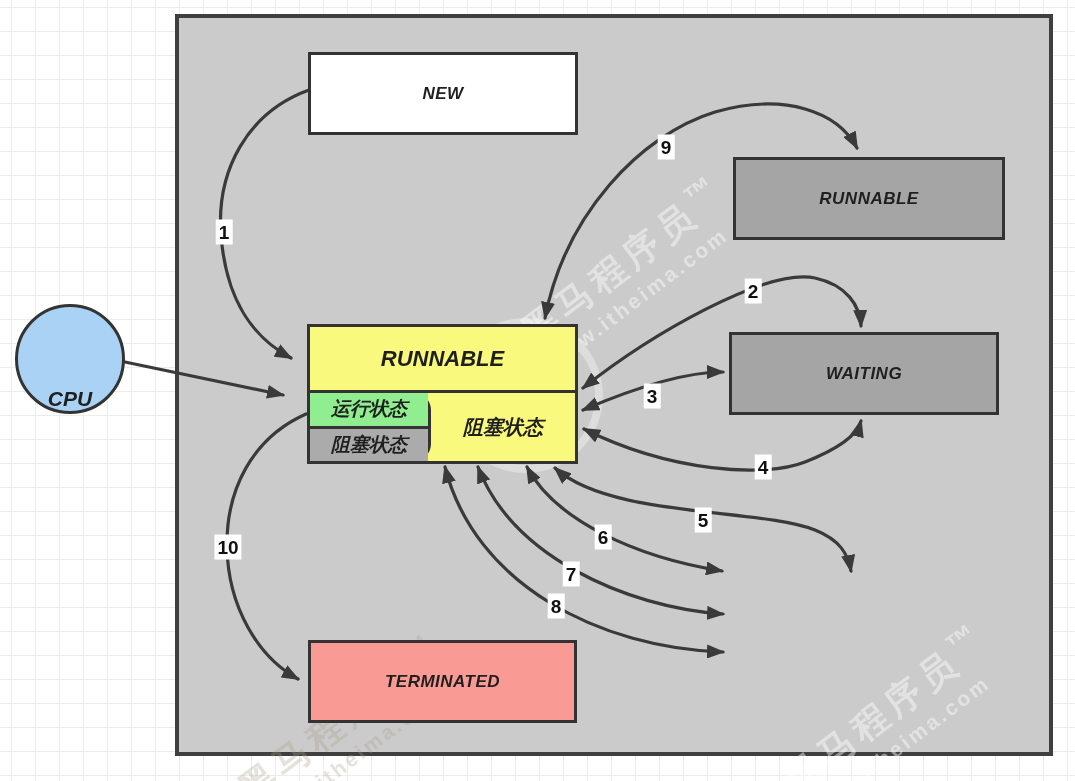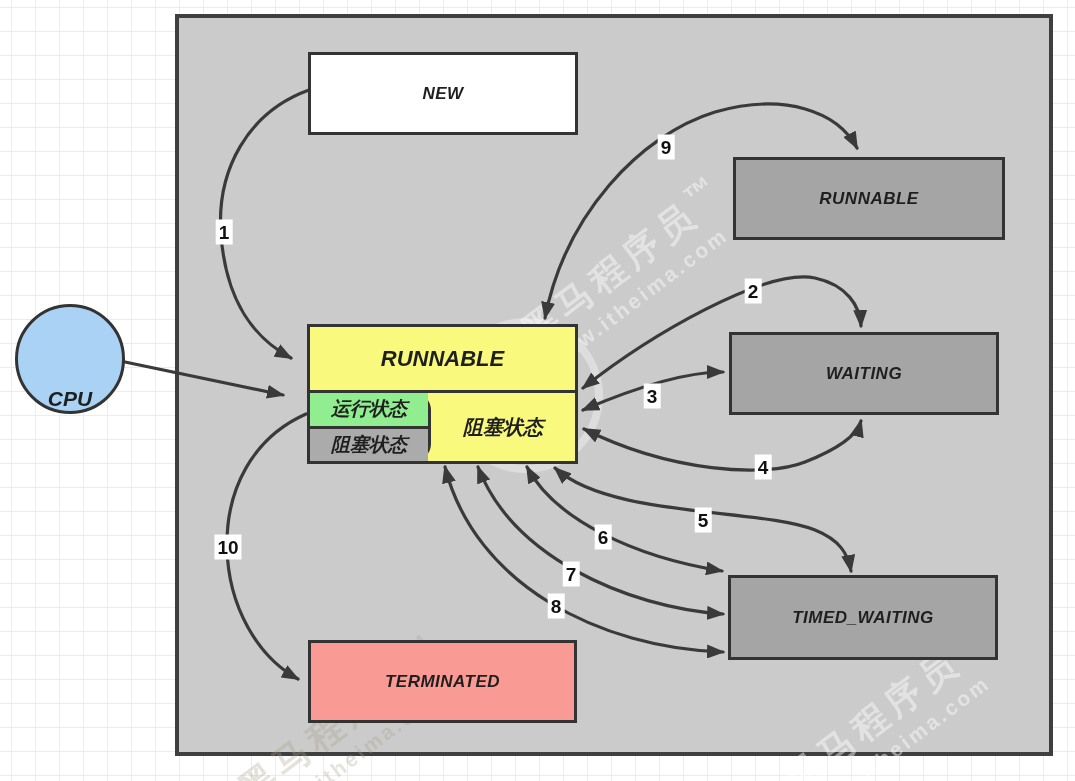--- a/index.html
+++ b/index.html
@@ -123,23 +123,20 @@
 
   <div class="state state-new">
     <span>NEW</span>
   </div>
   <div class="state state-blocked">
     <span>RUNNABLE</span>
   </div>
   <div class="state state-waiting">
     <span>WAITING</span>
   </div>
-  <div class="state state-timed">
-    <span>TIMED_WAITING</span>
-  </div>
   <div class="state state-terminated">
     <span>TERMINATED</span>
   </div>
 
   <div class="runnable-wrap">
     <div class="runnable-top">
       <span>RUNNABLE</span>
     </div>
     <div class="runnable-bottom">
       <div class="sub-col">

